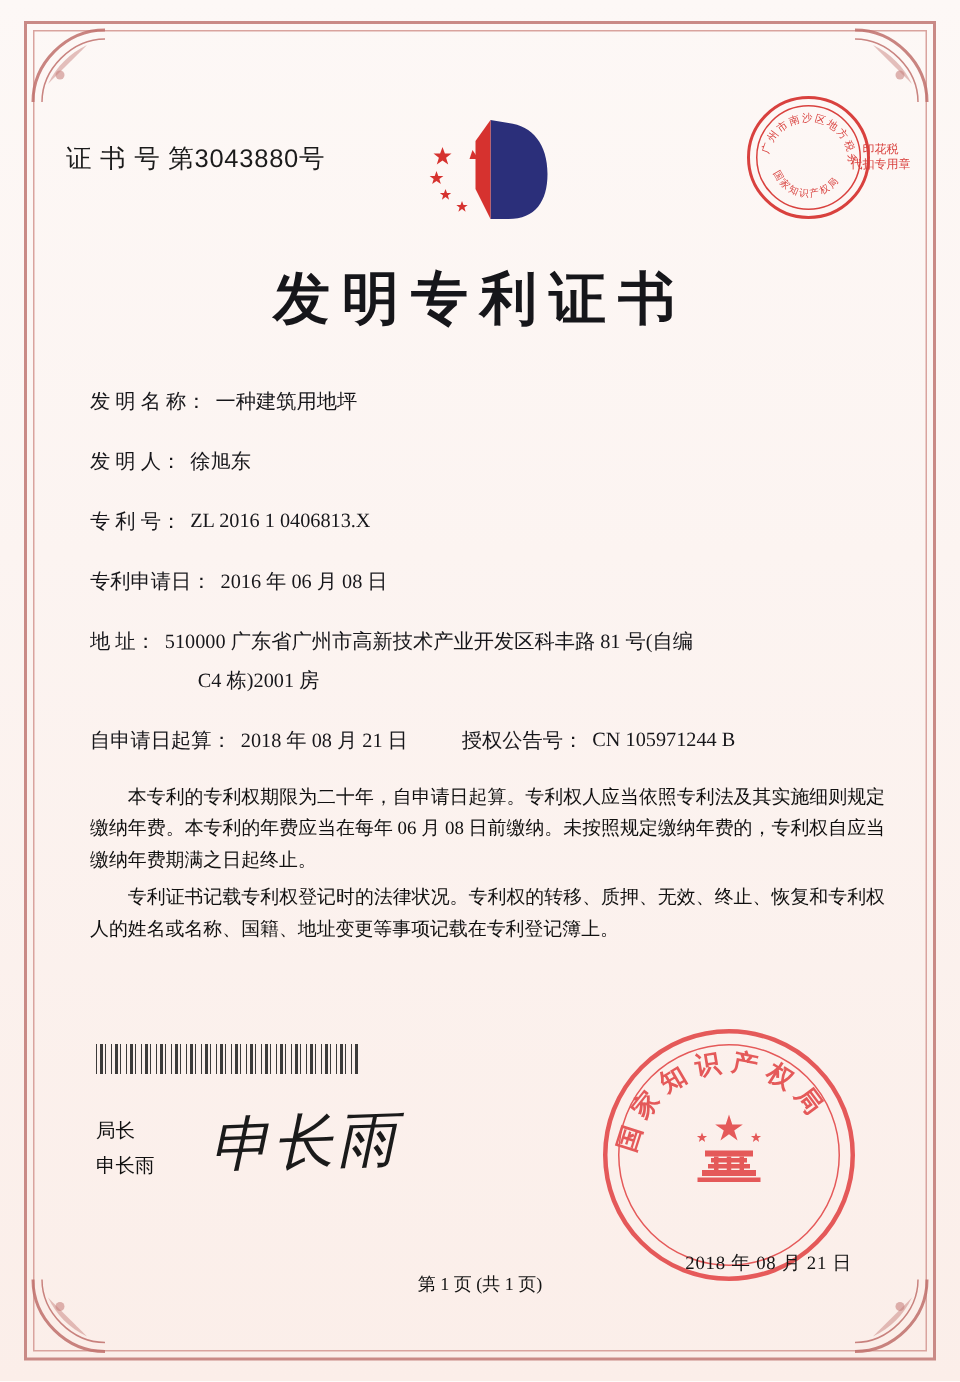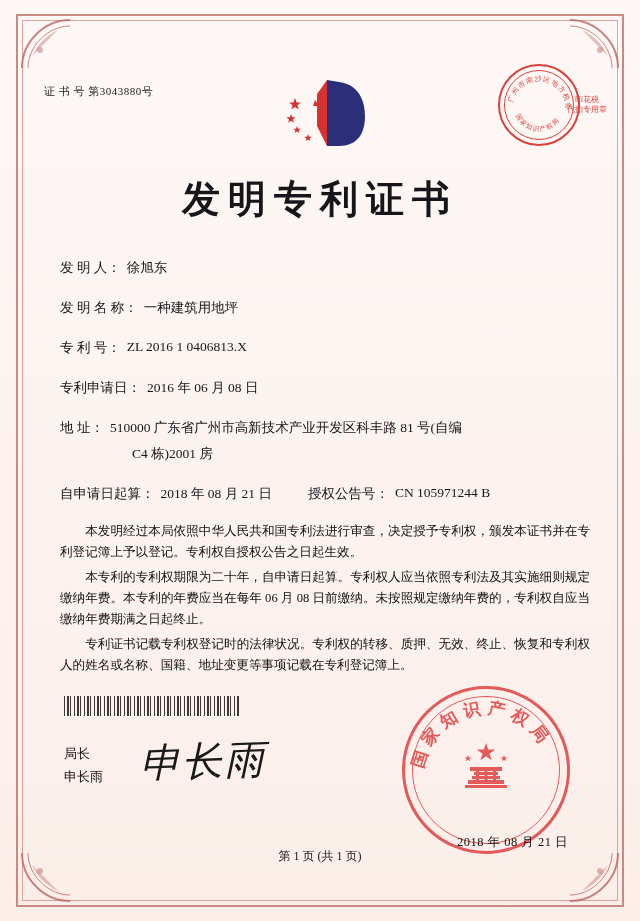--- a/index.html
+++ b/index.html
@@ -47,25 +47,25 @@
   .corner.br { right: 18px; bottom: 16px; transform: scale(-1,-1); }
 
   .content {
     position: absolute;
     left: 36px; top: 34px; right: 36px; bottom: 34px;
   }
 
   .cert-number {
     position: absolute;
     left: 8px;
-    top: 50px;
-    font-size: 11px;
+    top: 60px;
+    font-size: 17px;
     color: #1b1b1b;
     letter-spacing: .5px;
-    font-family: Liberation Serif, serif;
+    font-family: Liberation Sans, sans-serif;
   }
 
   
   .top-seal {
     position: absolute;
     right: 24px;
     top: 30px;
     width: 78px;
     height: 78px;
     border-radius: 50%;
@@ -325,27 +325,27 @@
           <polygon points="43,60 44,62.7 46.8,62.7 44.6,64.4 45.4,67.1 43,65.4 40.6,67.1 41.4,64.4 39.2,62.7 42,62.7"></polygon>
         </g>
       </svg>
     </div>
 
     <div class="title">发明专利证书</div>
 
     <div class="fields">
 
       <div class="field-row">
+        <span class="field-label">发 明 名 称：</span>
+        <span class="field-value">一种建筑用地坪</span>
+      </div>
+
+      <div class="field-row">
         <span class="field-label">发 明 人：</span>
         <span class="field-value">徐旭东</span>
-      </div>
-
-      <div class="field-row">
-        <span class="field-label">发 明 名 称：</span>
-        <span class="field-value">一种建筑用地坪</span>
       </div>
 
       <div class="field-row">
         <span class="field-label">专 利 号：</span>
         <span class="field-value">ZL 2016 1 0406813.X</span>
       </div>
 
       <div class="field-row">
         <span class="field-label">专利申请日：</span>
         <span class="field-value">2016 年 06 月 08 日</span>
@@ -363,21 +363,20 @@
       <div class="field-row two-col">
         <span class="field-label">自申请日起算：</span>
         <span class="field-value" style="flex:0 0 auto;">2018 年 08 月 21 日</span>
         <span class="field-label col-b">授权公告号：</span>
         <span class="field-value" style="flex:0 0 auto;">CN 105971244 B</span>
       </div>
 
     </div>
 
     <div class="body-text">
-      <p>本发明经过本局依照中华人民共和国专利法进行审查，决定授予专利权，颁发本证书并在专利登记簿上予以登记。专利权自授权公告之日起生效。</p>
       <p>本专利的专利权期限为二十年，自申请日起算。专利权人应当依照专利法及其实施细则规定缴纳年费。本专利的年费应当在每年 06 月 08 日前缴纳。未按照规定缴纳年费的，专利权自应当缴纳年费期满之日起终止。</p>
       <p>专利证书记载专利权登记时的法律状况。专利权的转移、质押、无效、终止、恢复和专利权人的姓名或名称、国籍、地址变更等事项记载在专利登记簿上。</p>
     </div>
 
     <div class="barcode"></div>
 
     <div class="director">
       <div>局长</div>
       <div>申长雨</div>
     </div>

